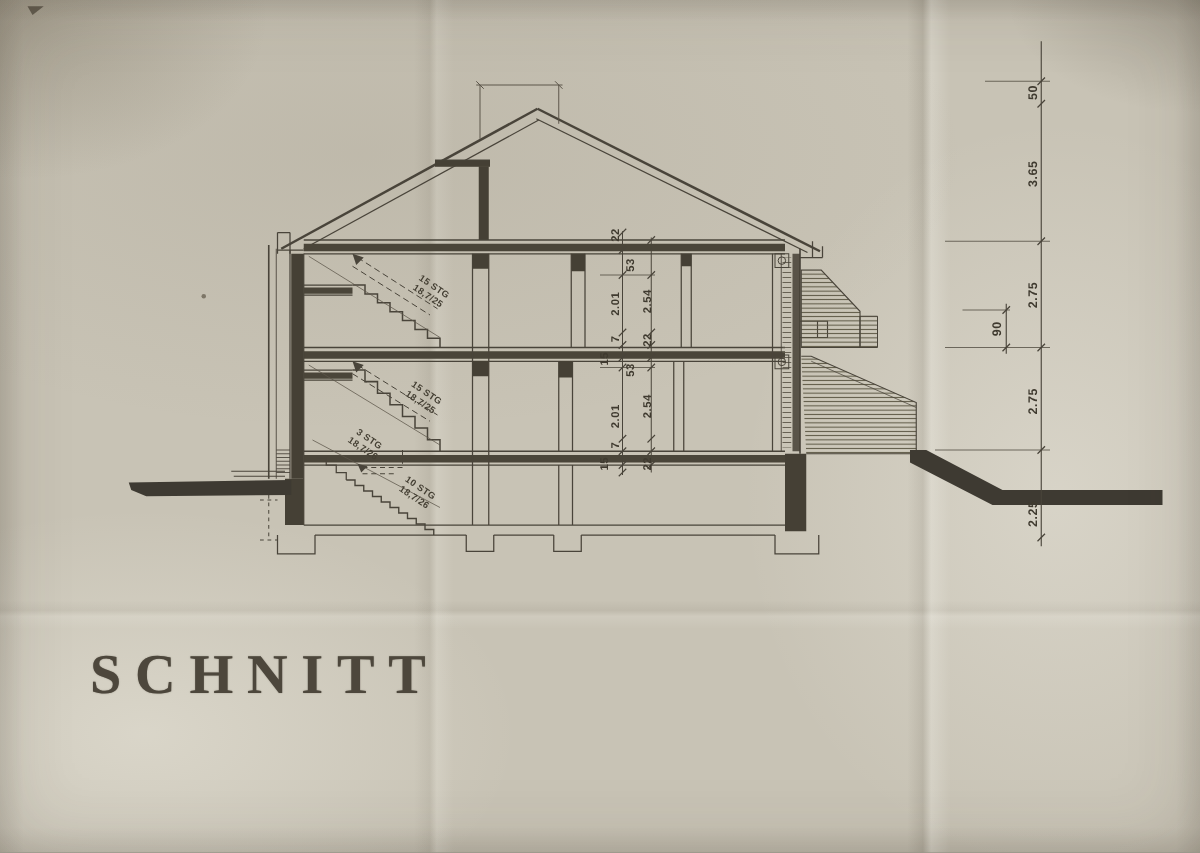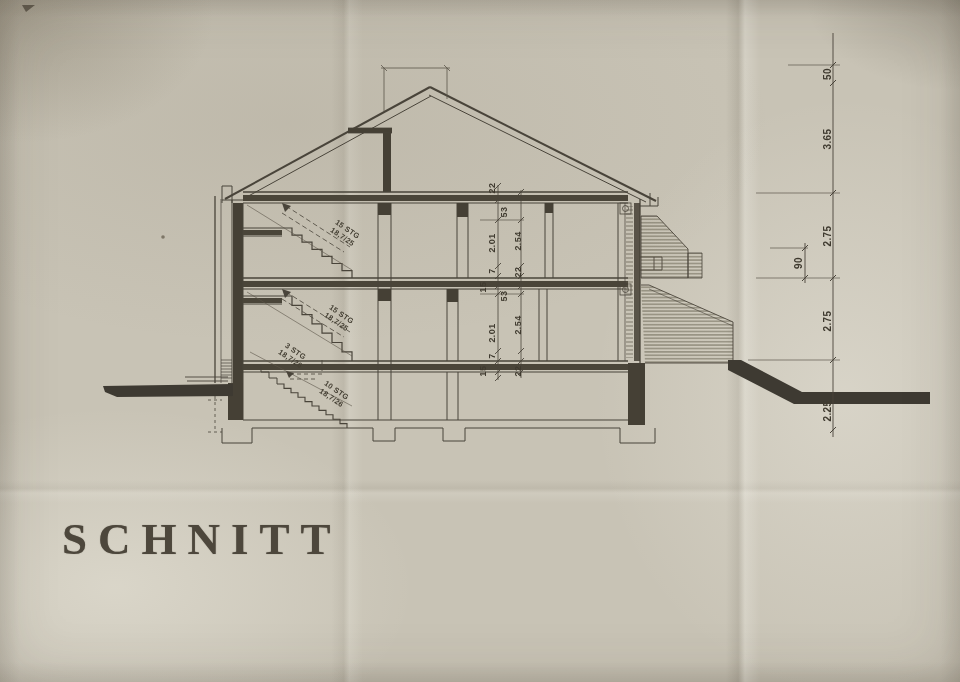--- a/index.html
+++ b/index.html
@@ -26,21 +26,21 @@
     transform:translate(-50%,-50%) rotate(-90deg);white-space:nowrap;letter-spacing:.4px;
   }
   .dim-r{font-size:10px;}
   .stair-label{
     position:absolute;font:700 7.5px "Liberation Sans",sans-serif;color:#443f33;
     transform:translate(-50%,-50%) rotate(34deg);text-align:center;line-height:9px;
     white-space:nowrap;letter-spacing:.3px;
   }
   .stair-label span{display:block;}
   .title-main{
-    position:absolute;left:62px;top:513px;
+    position:absolute;left:72px;top:513px;
     font:bold 45px "Liberation Serif",serif;color:#4d473c;
     letter-spacing:11px;text-shadow:0 0 1px rgba(77,71,60,.6);
   }
   .title-sec{
     position:absolute;left:320px;top:511px;
     font:bold 46px "Liberation Serif",serif;color:#4d473c;
     letter-spacing:5px;text-shadow:0 0 1px rgba(77,71,60,.6);
   }
 </style>
 </head>

